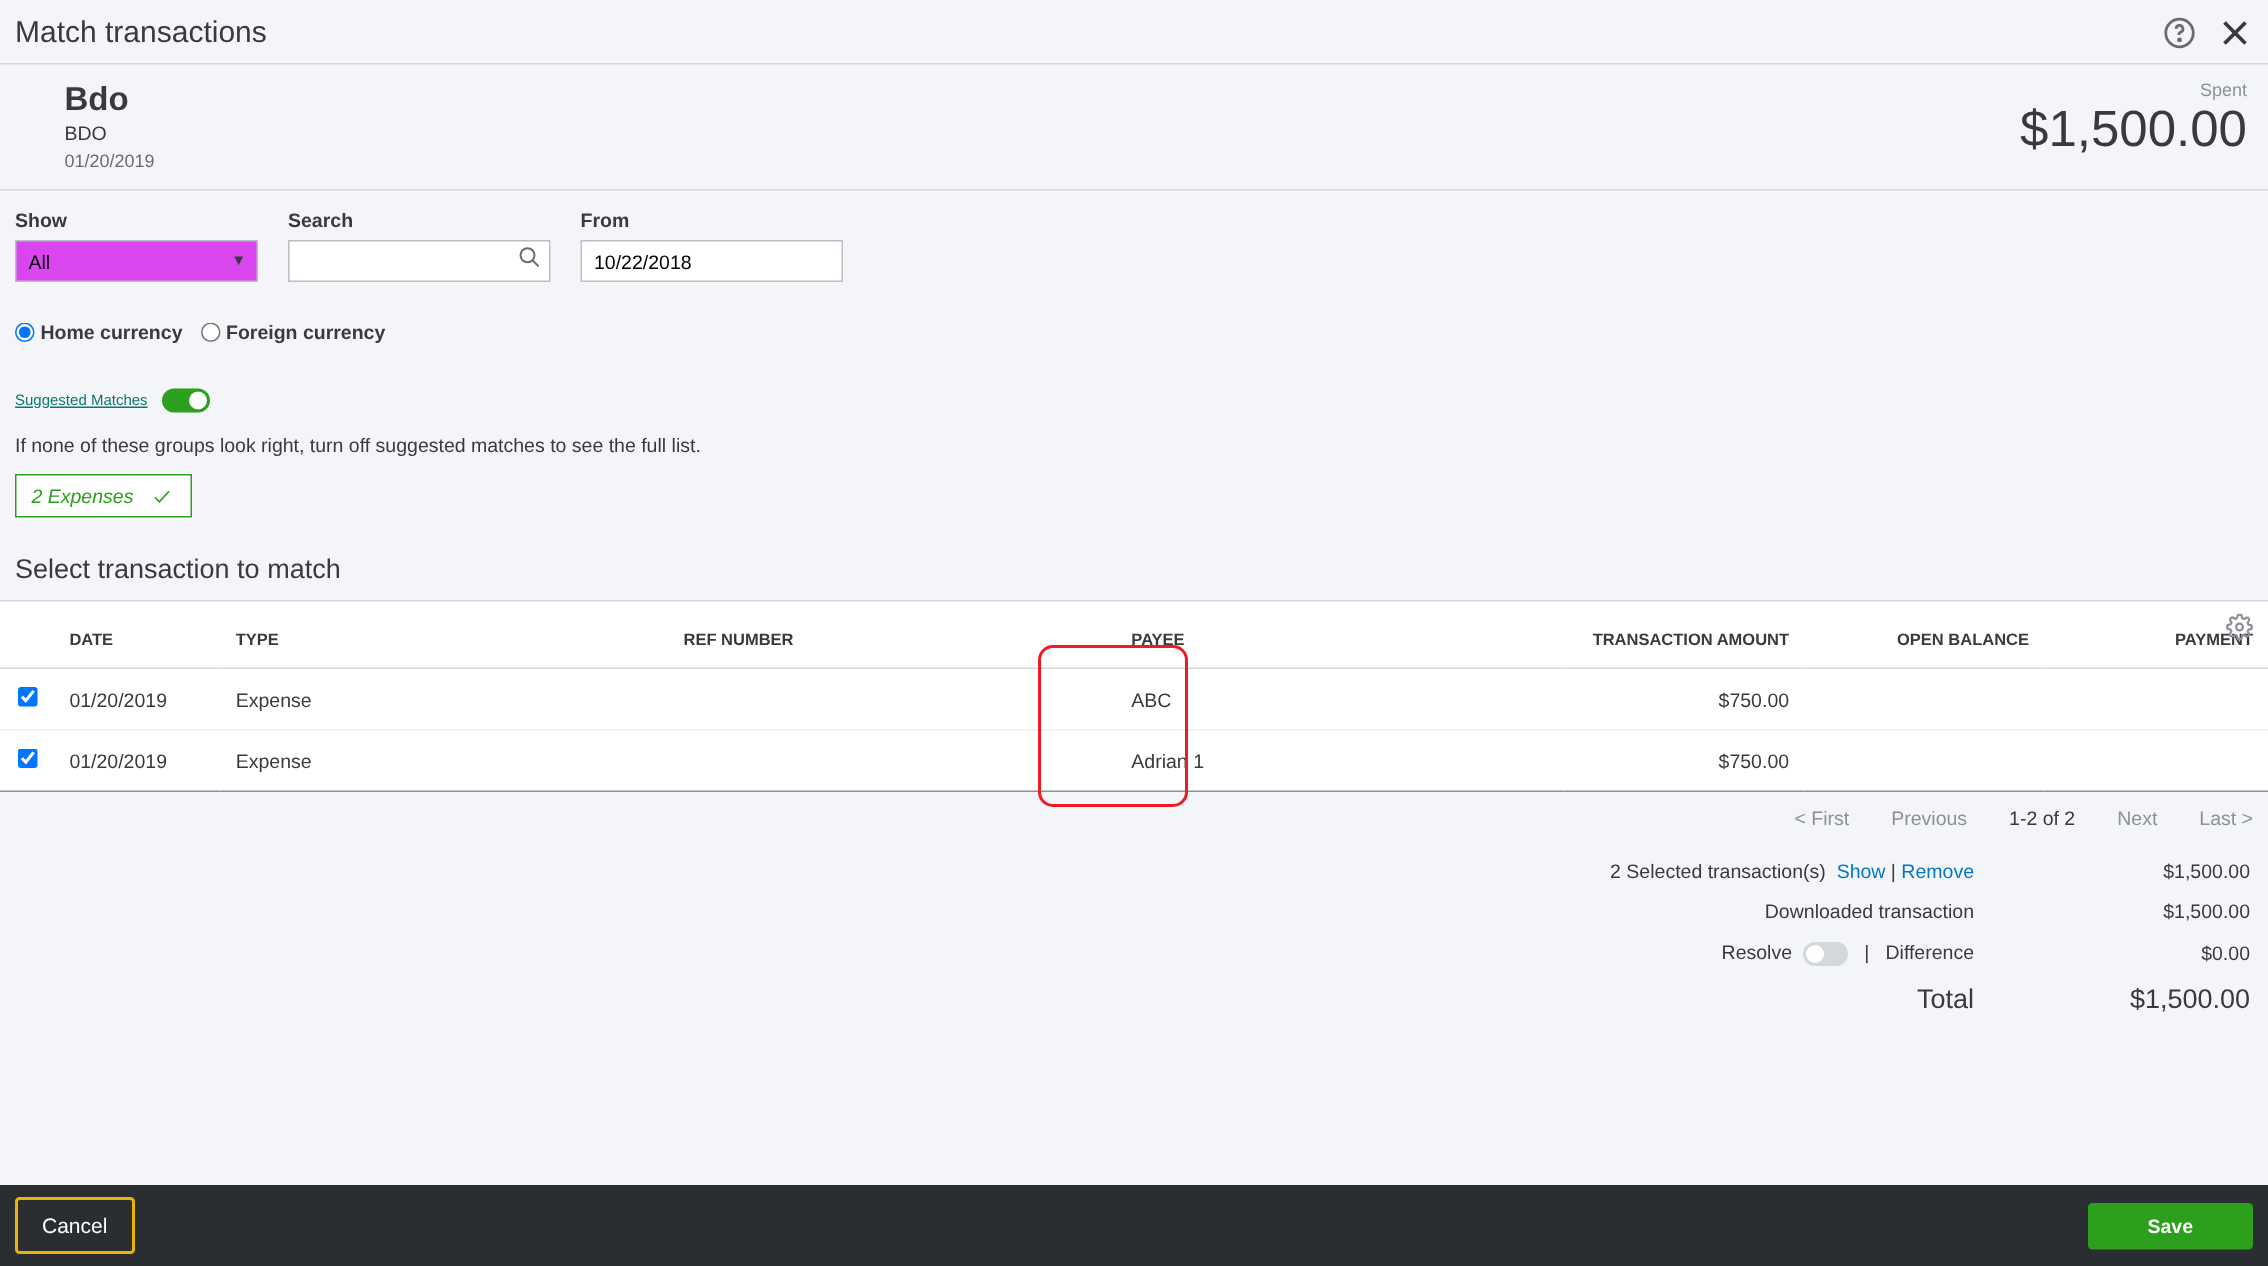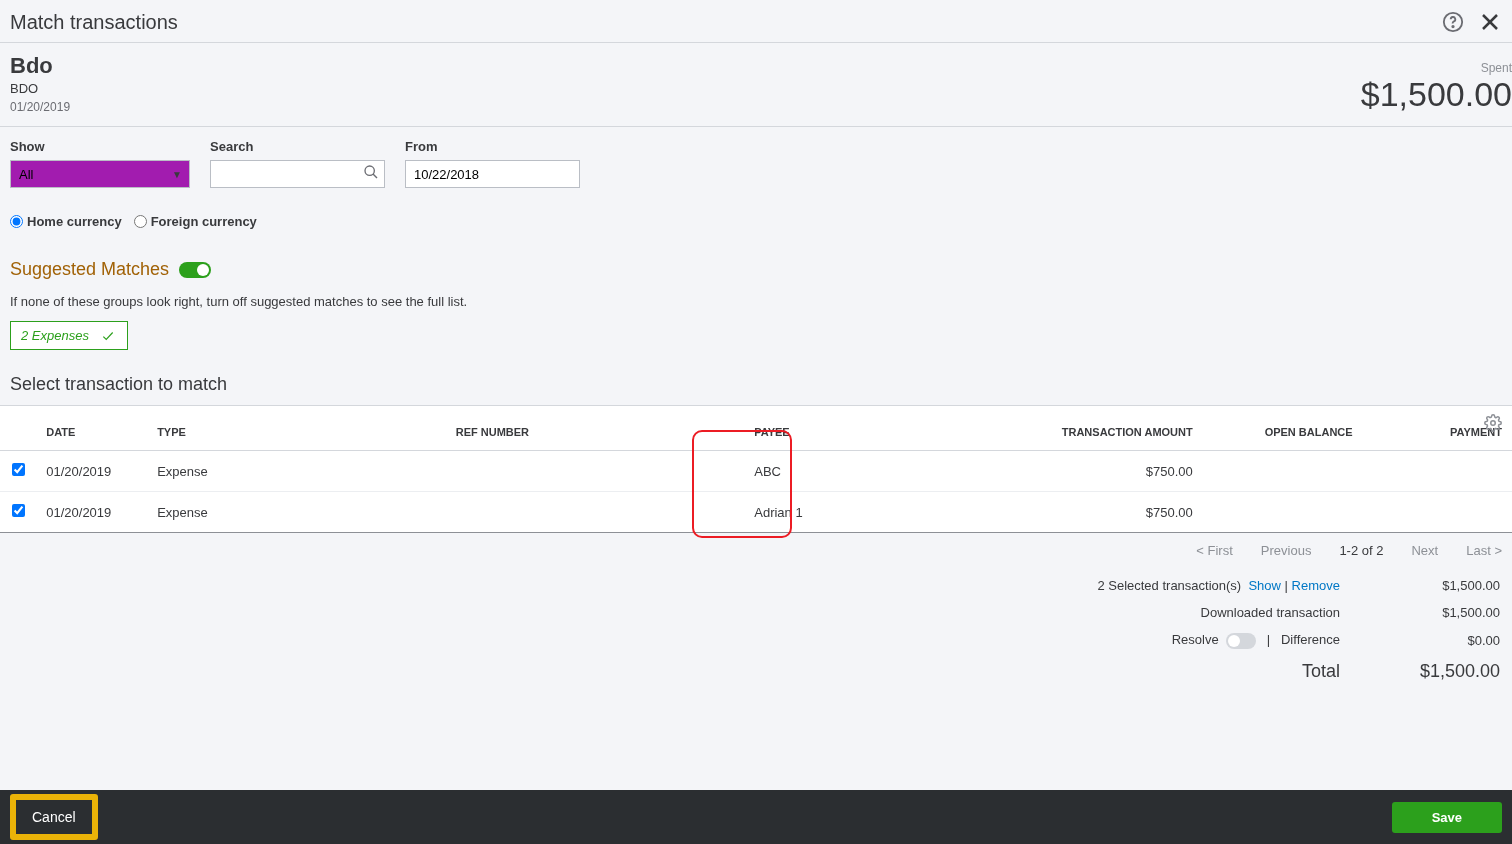--- a/index.html
+++ b/index.html
@@ -5,44 +5,44 @@
 * { box-sizing: border-box; margin: 0; padding: 0; }
 body { font-family: -apple-system, BlinkMacSystemFont, "Segoe UI", Helvetica, Arial, sans-serif; background: #f4f5f8; color: #393a3d; width: 1512px; height: 844px; position: relative; overflow: hidden; }
 
 .topbar { display: flex; justify-content: space-between; align-items: center; padding: 10px 10px 8px 10px; }
 .topbar h1 { font-size: 20px; font-weight: 400; color: #393a3d; }
 .topbar-right { display: flex; gap: 14px; align-items: center; }
 .icon-btn { cursor: pointer; display: inline-flex; }
 
 .divider { border: none; border-top: 1px solid #d4d7dc; }
 
-.summary { display: flex; justify-content: space-between; align-items: flex-end; padding: 10px 0 12px 10px; }
+.summary { display: flex; justify-content: space-between; align-items: flex-start; padding: 10px 14px 12px 10px; margin-left: 33px; }
 .summary-left .account { font-size: 22px; font-weight: 700; }
 .summary-left .account-sub { font-size: 13px; color: #393a3d; margin-top: 2px; }
 .summary-left .date { font-size: 12px; color: #6b6c72; margin-top: 4px; }
 .summary-right { text-align: right; }
 .summary-right .spent-lbl { font-size: 12px; color: #8d9096; }
 .summary-right .amount { font-size: 34px; font-weight: 400; color: #393a3d; }
 
 .filters { display: flex; gap: 20px; padding: 12px 10px 0 10px; flex-wrap: wrap; }
 .field { display: flex; flex-direction: column; gap: 6px; }
 .field label { font-size: 13px; font-weight: 600; color: #393a3d; }
 .select-wrap { position: relative; }
-select { height: 28px; border: 1px solid #babec5; background: #a21caf; padding: 3px 24px 3px 8px; font-size: 13px; appearance: none; width: 180px; }
+select { height: 28px; border: 1px solid #babec5; background: #d946ef; padding: 3px 24px 3px 8px; font-size: 13px; appearance: none; width: 162px; }
 .select-caret { position: absolute; right: 8px; top: 50%; transform: translateY(-50%); pointer-events: none; font-size: 10px; color: #393a3d; }
 .search-wrap { position: relative; }
 .search-wrap input { height: 28px; border: 1px solid #babec5; padding: 3px 30px 3px 8px; font-size: 13px; width: 175px; }
 .search-icon-wrap { position: absolute; right: 6px; top: 50%; transform: translateY(-50%); }
 input.date { height: 28px; border: 1px solid #babec5; padding: 3px 8px; font-size: 13px; width: 175px; }
 
 .currency-row { display: flex; gap: 12px; padding: 26px 10px 0 10px; align-items: center; }
 .currency-row label { font-size: 13px; font-weight: 600; cursor: pointer; display: flex; align-items: center; gap: 4px; }
 
 .sugg-row { display: flex; align-items: center; gap: 10px; padding: 30px 10px 0 10px; }
-.sugg-link { font-size: 18px; color: #a16207; }
+.sugg-link { font-size: 10px; text-decoration: underline; color: #0f766e; }
 .toggle { width: 32px; height: 16px; background: #2ca01c; border-radius: 10px; position: relative; cursor: pointer; }
 .toggle .knob { width: 12px; height: 12px; background: #fff; border-radius: 50%; position: absolute; top: 2px; right: 2px; }
 
 .sugg-note { font-size: 13px; color: #393a3d; padding: 14px 10px 0 10px; }
 
 .chip-row { padding: 12px 10px 0 10px; font-style: italic; }
 .chip { display: inline-flex; align-items: center; gap: 10px; border: 1px solid #2ca01c; background: #fff; color: #2ca01c; padding: 6px 10px; font-size: 13px; cursor: pointer; }
 
 .section-title { font-size: 18px; font-weight: 400; color: #393a3d; padding: 24px 10px 10px 10px; }
 
@@ -60,31 +60,31 @@
 .payeecol { width: 280px; }
 .tacol { width: 150px; }
 .obcol { width: 150px; }
 .paycol { width: 140px; }
 
 .pager { display: flex; justify-content: flex-end; gap: 28px; padding: 10px 10px; font-size: 13px; color: #8d9096; }
 .pager .active { color: #393a3d; }
 .pager span { cursor: pointer; }
 
 .totals { padding: 4px 12px 18px 12px; }
-.totals-row { display: flex; justify-content: flex-end; align-items: center; padding: 6px 0; font-size: 13px; }
+.totals-row { display: flex; justify-content: flex-end; align-items: center; padding: 6px 0; font-size: 13px; gap: 24px; }
 .totals-row .lbl { margin-right: 40px; color: #393a3d; }
 .totals-row .val { width: 120px; text-align: right; color: #393a3d; }
 .link { color: #0077c5; cursor: pointer; }
 .toggle-sm { width: 30px; height: 16px; background: #d4d7dc; border-radius: 10px; position: relative; display: inline-block; vertical-align: middle; cursor: pointer; }
 .toggle-sm .knob { width: 12px; height: 12px; background: #fff; border-radius: 50%; position: absolute; top: 2px; left: 2px; }
 .totals .total-final .lbl { font-size: 18px; }
 .totals .total-final .val { font-size: 18px; }
 
 .footer { position: absolute; bottom: 0; left: 0; right: 0; background: #2b2e31; color: #fff; padding: 14px 10px; display: flex; justify-content: space-between; align-items: center; height: 54px; }
-.btn-cancel { background: transparent; border: 6px solid #eab308; color: #fff; padding: 9px 16px; font-size: 14px; border-radius: 3px; cursor: pointer; }
+.btn-cancel { background: transparent; border: 2px solid #eab308; color: #fff; padding: 9px 16px; font-size: 14px; border-radius: 3px; cursor: pointer; }
 .btn-save { background: #2ca01c; border: none; color: #fff; padding: 8px 40px; font-size: 13px; font-weight: 600; border-radius: 3px; cursor: pointer; }
 
 .red-annot { position: absolute; border: 2.5px solid #ec1c24; border-radius: 10px; pointer-events: none; }
 </style>
 </head>
 <body>
 
 <div class="topbar">
   <h1>Match transactions</h1>
   <div class="topbar-right">

